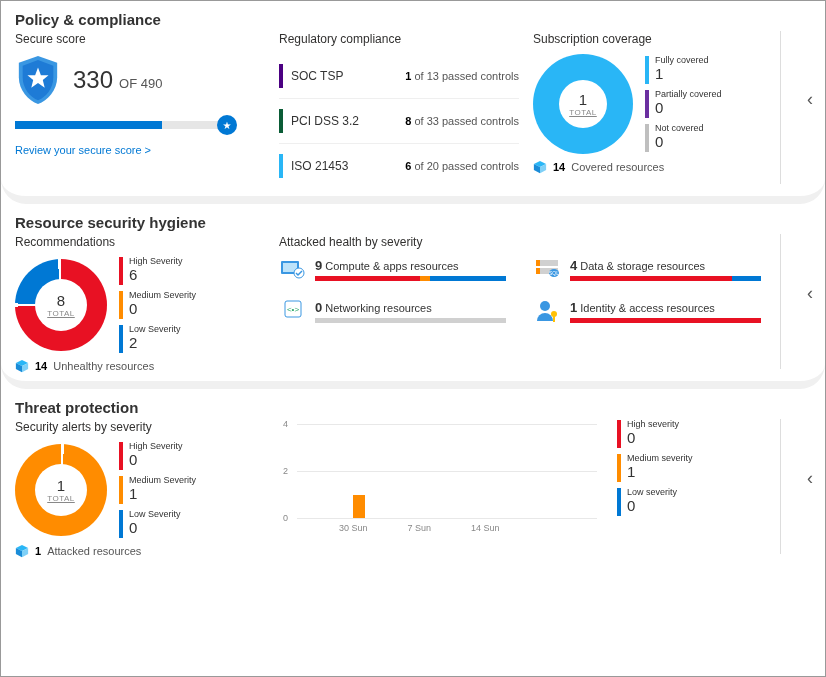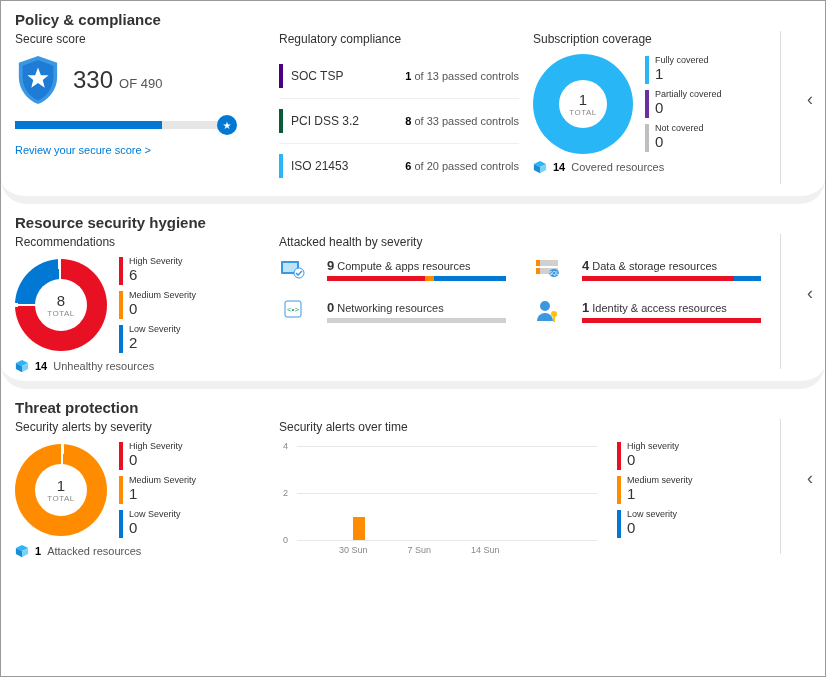--- a/index.html
+++ b/index.html
@@ -93,32 +93,32 @@
   .sub-wrap { display:flex; align-items:center; gap:12px;}
   .donut {
     border-radius:50%;
     display:flex;align-items:center;justify-content:center;
     font-size:10px;color:#555;text-align:center;
   }
   .donut-big{width:100px;height:100px;}
   .donut-med{width:92px;height:92px;}
   .donut-inner{background:#fff;border-radius:50%;display:flex;flex-direction:column;align-items:center;justify-content:center;}
   .donut-num{font-size:15px;color:#333;font-weight:400;}
-  .donut-lbl{font-size:8px;color:#888;letter-spacing:0.5px;}
+  .donut-lbl{font-size:8px;color:#888;letter-spacing:0.5px;text-decoration:underline;}
   .legend { display:flex; flex-direction:column; gap:6px; }
   .legend-row{display:flex;align-items:flex-start;gap:6px;}
   .legend-bar{width:4px;height:28px;flex-shrink:0;}
   .legend-txt{font-size:9px;line-height:1.1;}
   .legend-num{font-size:15px;font-weight:400;}
   .footer-stat{display:flex;align-items:center;gap:6px;margin-top:6px;font-size:11px;color:#555;}
   .footer-stat b{color:#000;font-weight:600;}
   .cube{width:14px;height:14px;}
   
   .health-grid{display:grid;grid-template-columns:1fr 1fr;gap:18px 28px;margin-top:4px;}
-  .health-item{display:flex;align-items:center;gap:20px;}
+  .health-item{display:flex;align-items:center;gap:8px;}
   .health-icon{width:28px;height:24px;flex-shrink:0;}
   .health-body{flex:1;}
   .health-title{font-size:11px;}
   .health-title b{font-size:13px;font-weight:600;}
   .hbar{display:flex;height:5px;margin-top:3px;width:100%;}
   .hbar div{height:100%;}
   
   .chart-area{position:relative;height:95px;border-bottom:1px solid #ccc;margin-left:18px;width:300px;margin-top:4px;}
   .gridline{position:absolute;left:0;right:0;height:1px;background:#e8e8e8;}
   .ylbl{position:absolute;left:-14px;font-size:9px;color:#888;transform:translateY(-50%);}
@@ -380,21 +380,20 @@
         <svg class="cube" viewBox="0 0 16 16">
             <path d="M8 1 L15 4.5 L8 8 L1 4.5 Z" fill="#29b6f6"></path>
             <path d="M1 4.5 L8 8 L8 15 L1 11.5 Z" fill="#1a8cd8"></path>
             <path d="M15 4.5 L8 8 L8 15 L15 11.5 Z" fill="#7fd0f7"></path>
           </svg>
         <b>1</b>
         <span>Attacked resources</span>
       </div>
     </div>
     <div class="panel">
-      <div class="panel-title">Security alerts over time</div>
       <div class="threat-wrap">
         <div>
           <div class="chart-area" id="chart-area">
               <div class="gridline" style="top: 100%;"></div>
               <div class="ylbl" style="top: 100%;">0</div>
               <div class="gridline" style="top: 50%;"></div>
               <div class="ylbl" style="top: 50%;">2</div>
               <div class="gridline" style="top: 0%;"></div>
               <div class="ylbl" style="top: 0%;">4</div>
               <div class="cbar" style="left: 18.75%; height: 25%; background: rgb(255, 140, 0);"></div>

